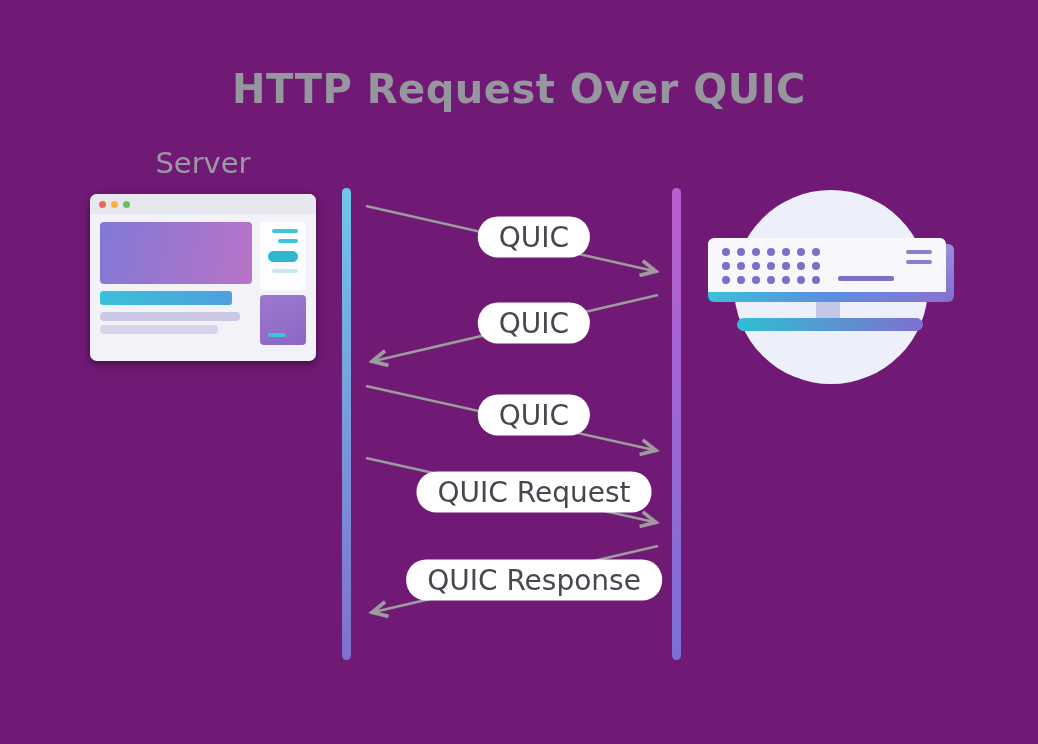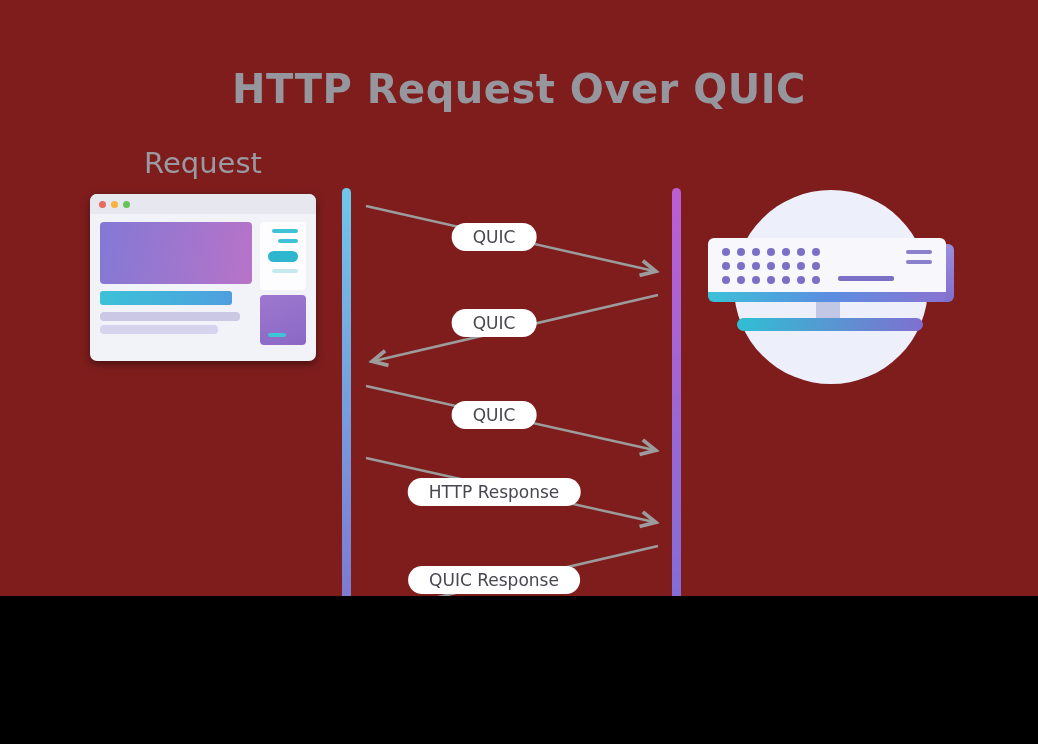--- a/index.html
+++ b/index.html
@@ -1,17 +1,17 @@
 <!DOCTYPE html>
 <html><head>
 <meta charset="utf-8">
 <style>
   html,body{margin:0;padding:0;background:#000;}
   .stage{
-    position:relative;width:1038px;height:596px;background:#7f1d1d;
+    position:relative;width:1038px;height:744px;background:#701a75;
     overflow:hidden;font-family:"DejaVu Sans","Liberation Sans",sans-serif;
   }
   
   .title{
     position:absolute;left:0;right:0;top:66px;text-align:center;
     font-size:40px;font-weight:700;color:#96969e;letter-spacing:.5px;
   }
   .actor-label{position:absolute;font-size:29px;color:#9a9aa2;text-align:center;}
   .actor-client{left:90px;width:226px;top:146px;}
   .actor-server{left:720px;width:222px;top:146px;}
@@ -59,32 +59,32 @@
 
   
   .lifeline{position:absolute;top:188px;width:9px;height:472px;border-radius:5px;}
   .lifeline-client{left:342px;background:linear-gradient(180deg,#6fc6ea,#7f6fce);}
   .lifeline-server{left:672px;background:linear-gradient(180deg,#bb5ed2,#7a70d6);}
 
   
   .arrows{position:absolute;left:0;top:0;pointer-events:none;}
 
   
-  .msg{position:absolute;left:494px;transform:translate(-50%,-50%);background:#fff;color:#47474f;
-    font-size:17px;padding:4px 21px;border-radius:20px;white-space:nowrap;}
+  .msg{position:absolute;left:534px;transform:translate(-50%,-50%);background:#fff;color:#47474f;
+    font-size:28px;padding:4px 21px;border-radius:20px;white-space:nowrap;}
   .msg1{top:237px}.msg2{top:323px}.msg3{top:415px}.msg4{top:492px}.msg5{top:580px}
 </style>
 </head>
 <body>
 
 <div class="stage">
 
   <div class="title">HTTP Request Over QUIC</div>
 
-  <div class="actor-label actor-client">Request</div>
+  <div class="actor-label actor-client">Server</div>
 
   <div class="browser">
     <div class="browser-bar">
       <span class="dot dot-red"></span>
       <span class="dot dot-yellow"></span>
       <span class="dot dot-green"></span>
     </div>
     <div class="hero"></div>
     <div class="side-card">
       <div class="tline"></div>
@@ -148,16 +148,16 @@
     <line x1="366" y1="206" x2="654" y2="271" stroke="#9c9c9c" stroke-width="2.5" marker-end="url(#arrowhead)"></line>
     <line x1="658" y1="295" x2="374" y2="361" stroke="#9c9c9c" stroke-width="2.5" marker-end="url(#arrowhead)"></line>
     <line x1="366" y1="386" x2="654" y2="450" stroke="#9c9c9c" stroke-width="2.5" marker-end="url(#arrowhead)"></line>
     <line x1="366" y1="458" x2="654" y2="522" stroke="#9c9c9c" stroke-width="2.5" marker-end="url(#arrowhead)"></line>
     <line x1="658" y1="546" x2="374" y2="612" stroke="#9c9c9c" stroke-width="2.5" marker-end="url(#arrowhead)"></line>
   </svg>
 
   <div class="msg msg1">QUIC</div>
   <div class="msg msg2">QUIC</div>
   <div class="msg msg3">QUIC</div>
-  <div class="msg msg4">HTTP Response</div>
+  <div class="msg msg4">QUIC Request</div>
   <div class="msg msg5">QUIC Response</div>
 
 </div>
 
 </body></html>

